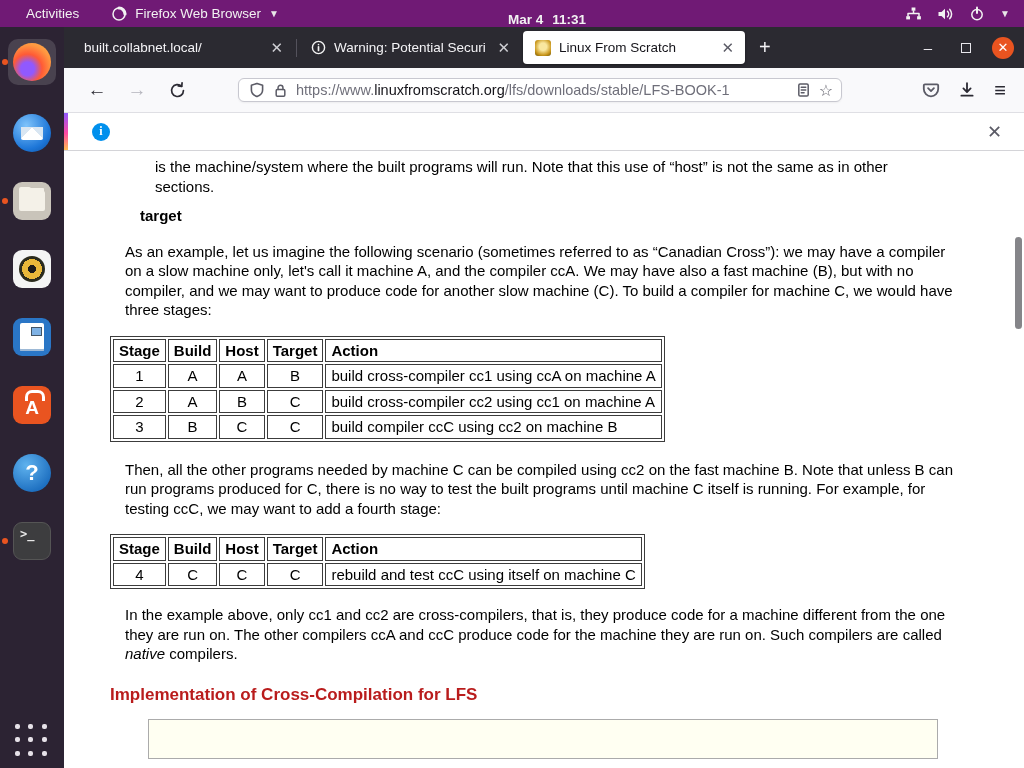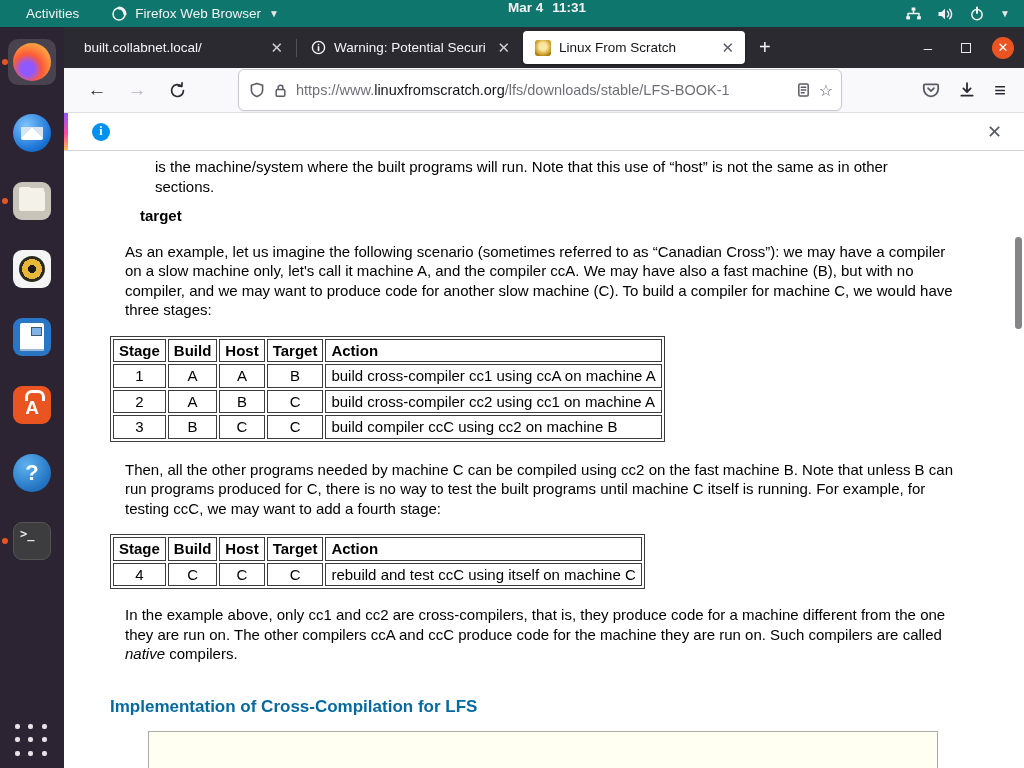--- a/index.html
+++ b/index.html
@@ -1,26 +1,26 @@
 <!DOCTYPE html>
 <html><head>
 <meta charset="utf-8">
 <style>
   * { margin:0; padding:0; box-sizing:border-box; }
   html,body { width:1024px; height:768px; overflow:hidden; background:#000;
               font-family:"Liberation Sans", sans-serif; }
 
   
-  #topbar { position:relative; height:27px; background:#0f766e; color:#f2f2f2;
+  #topbar { position:relative; height:27px; background:#701a75; color:#f2f2f2;
             display:flex; align-items:center; font-size:13.5px; }
   .tb-left { display:flex; align-items:center; gap:26px; padding-left:20px; }
   .activities { padding:2px 6px; }
   .appmenu { display:flex; align-items:center; gap:8px; }
   .tb-clock { position:absolute; left:508px; top:0; height:27px; display:flex;
-              align-items:flex-start; gap:9px; font-weight:bold; }
+              align-items:flex-end; gap:9px; font-weight:bold; }
   .tb-right { margin-left:auto; display:flex; align-items:center; gap:15px; padding-right:14px; }
   .tb-right svg { display:block; }
   .chev { font-size:10px; color:#e8e8e8; }
 
   
   #main { display:flex; height:741px; }
 
   
   #dock { width:64px; background:#2c2333; display:flex; flex-direction:column;
           align-items:center; padding-top:12px; gap:28px; position:relative; }
@@ -89,21 +89,21 @@
   .wc-restore i { width:10px; height:10px; border:1.5px solid #e8e7ec; display:block; }
   .wc-close { width:22px; height:22px; border-radius:50%; background:#e95420; color:#fff;
               font-size:13px; }
 
   
   #navbar { height:45px; background:#f9f9fb; border-bottom:1px solid #dfdfe4;
             display:flex; align-items:center; padding:0 12px 0 18px; gap:10px; }
   .nav-btn { width:30px; height:30px; display:flex; align-items:center; justify-content:center;
              font-size:19px; color:#2b2a33; }
   .nav-btn.disabled { color:#b4b4bc; }
-  #urlbar { flex:1; max-width:604px; height:42px; background:#fff; border:1px solid #c8c8d0;
+  #urlbar { flex:1; max-width:604px; height:24px; background:#fff; border:1px solid #c8c8d0;
             border-radius:6px; display:flex; align-items:center; padding:0 8px 0 10px; gap:8px;
             box-shadow:0 1px 2px rgba(0,0,0,.05); margin-left:36px; }
   .url-text { flex:1; font-size:14.5px; white-space:nowrap; overflow:hidden; position:relative; }
   .url-scheme, .url-path { color:#6f6f7a; }
   .url-host { color:#15141a; }
   .url-fade { position:absolute; right:0; top:0; bottom:0; width:26px;
               background:linear-gradient(to right, rgba(255,255,255,0), #fff); }
   .star { font-size:16px; color:#5b5b66; }
   .nav-right { display:flex; align-items:center; gap:18px; margin-left:auto; padding-right:6px; }
   .burger { font-size:20px; color:#2b2a33; }
@@ -131,21 +131,21 @@
   .para { margin-left:15px; width:840px; margin-top:16px; }
   .para.mt19 { margin-top:18px; }
   table.booktable { border-collapse:separate; border-spacing:2px; border:1px solid #3c3c3c;
                     margin-top:16px; font-size:15px; }
   table.booktable th, table.booktable td { border:1px solid #3c3c3c; padding:1px 5px; }
   table.booktable th { font-weight:bold; text-align:center; }
   table.booktable td { text-align:center; }
   table.booktable th:last-child, table.booktable td:last-child { text-align:left; }
   table.booktable th:nth-child(1){ min-width:38px; } table.booktable th:nth-child(2){ min-width:32px; }
   table.booktable th:nth-child(3){ min-width:30px; } table.booktable th:nth-child(4){ min-width:38px; }
-  h2.sect { margin-top:32px; font-size:17px; color:#0369a1; }
+  h2.sect { margin-top:20px; font-size:17px; color:#b91c1c; }
   .notebox { margin-top:13px; margin-left:38px; width:790px; height:40px;
              border:1px solid #ababab; background:#fffff2; }
   .scroll-thumb { position:absolute; right:2px; top:86px; width:7px; height:92px;
                   border-radius:4px; background:#858589; }
   em.native { font-style:italic; }
 
   svg.ic { stroke:#5b5b66; fill:none; stroke-width:1.6; stroke-linecap:round; stroke-linejoin:round; }
   svg.ic-w { stroke:#f2f2f2; fill:none; stroke-width:1.5; stroke-linecap:round; stroke-linejoin:round; }
 </style>
 </head>

